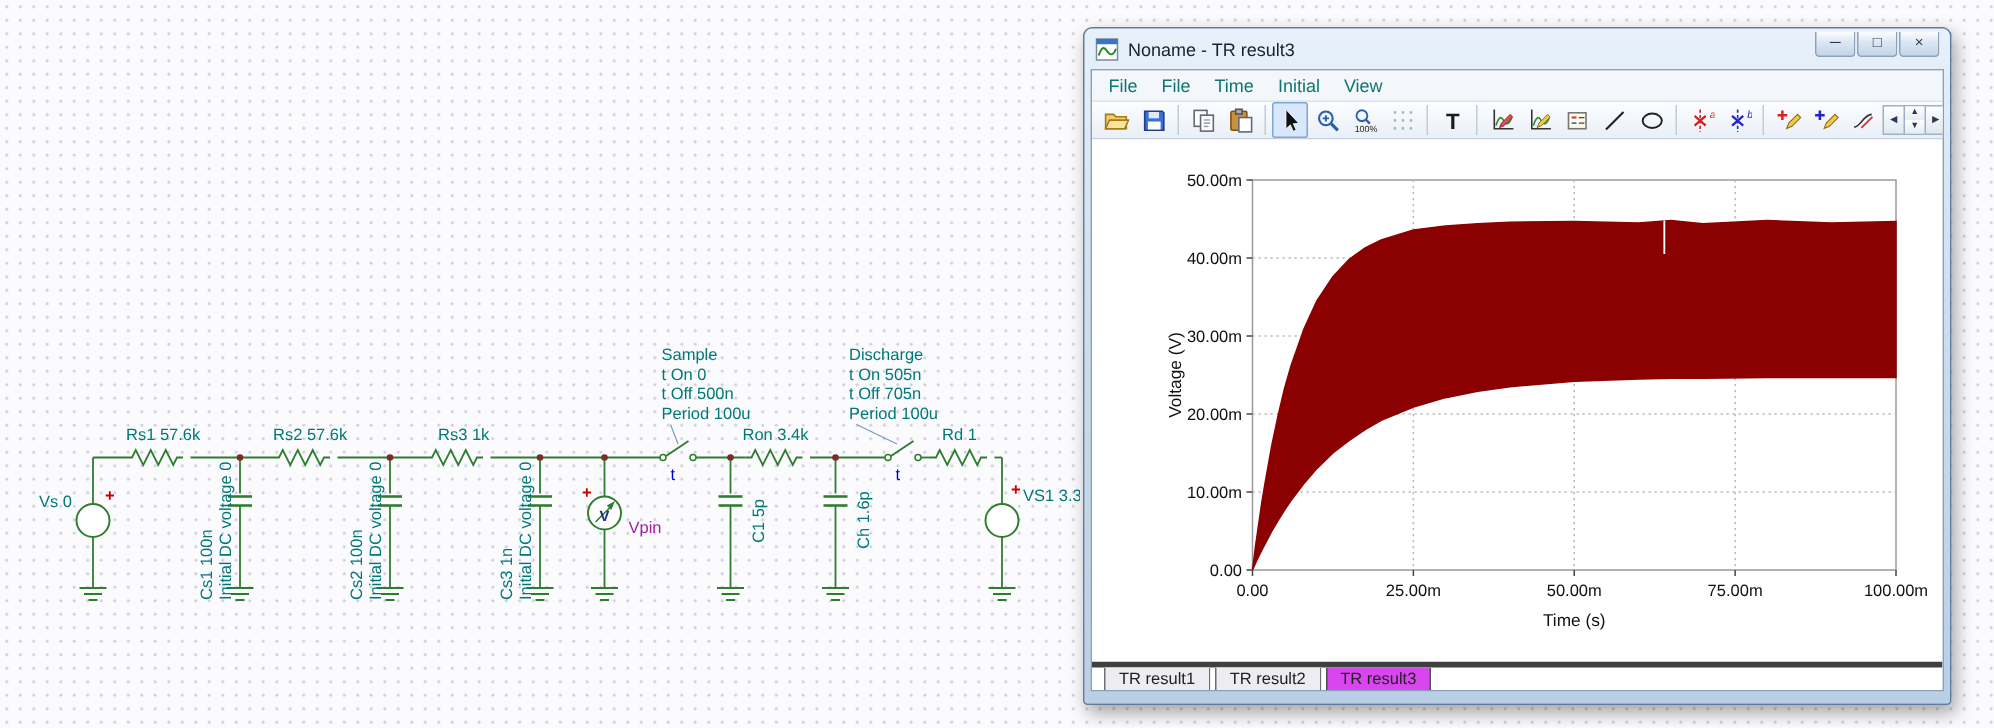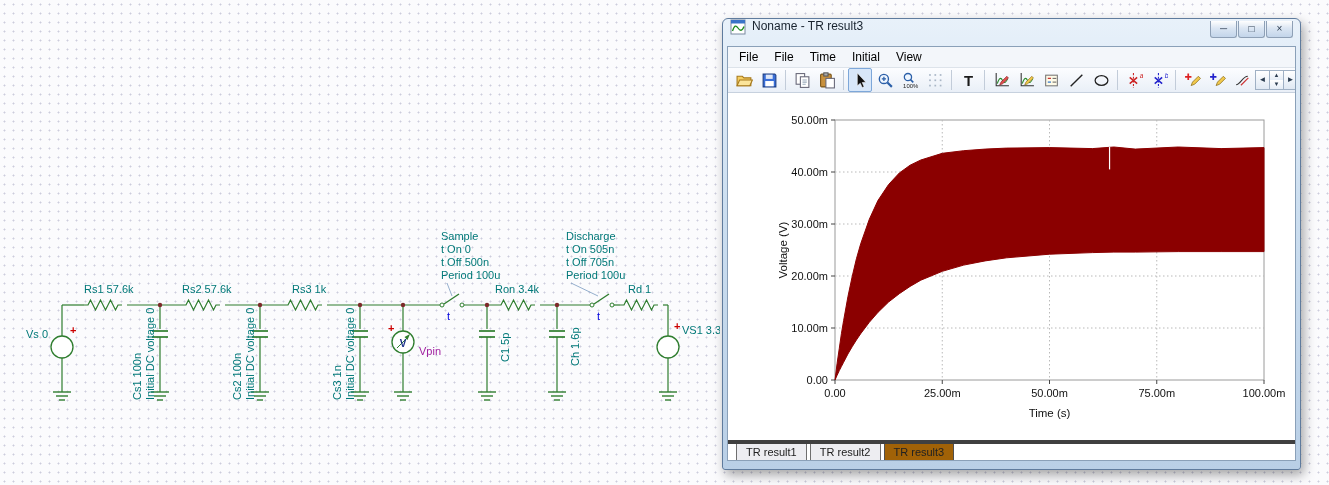--- a/index.html
+++ b/index.html
@@ -15,55 +15,55 @@
   #schematic-svg{position:absolute;left:0;top:0}
 
   
   .window{
     position:absolute;left:722px;top:18px;width:579px;height:452px;
     border:1px solid #5f7b9d;border-radius:6px 6px 3px 3px;
     background:linear-gradient(#e8f1fa,#cddff0 40%,#b9cfe6);
     box-shadow:3px 5px 12px rgba(0,0,0,.35);
     padding:0 4px 4px 4px;
   }
-  .titlebar{height:27px;display:flex;align-items:flex-start;gap:6px;padding:0 3px}
+  .titlebar{height:27px;display:flex;align-items:center;gap:6px;padding:0 3px}
   .win-icon{width:16px;height:16px;flex:0 0 auto}
   .title{font-size:12px;color:#17222e;white-space:nowrap}
   .caption-btns{margin-left:auto;display:flex;gap:1px;align-self:flex-start;padding-top:2px}
   .cap-btn{
     width:27px;height:17px;border:1px solid #8d98a0b6;border:1px solid #8ea0b6;
     border-top:none;border-radius:0 0 3px 3px;
     background:linear-gradient(#fefefe,#dbe6f3 45%,#c3d5ea);
     font-size:10px;line-height:15px;text-align:center;color:#2b3c50;cursor:default;
   }
   .client{
     background:#fff;border:1px solid #8aa0b8;
     height:calc(100% - 31px);
     display:flex;flex-direction:column;overflow:hidden;
   }
   .menubar{height:22px;background:#f3f6fa;border-bottom:1px solid #dde3ea;
-    display:flex;align-items:center;padding:0 3px;font-size:12px;color:#000000}
+    display:flex;align-items:center;padding:0 3px;font-size:12px;color:#0f766e}
   .menu-item{padding:3px 8px;border-radius:2px}
   .toolbar{height:30px;background:linear-gradient(#fcfdff,#e9eff7);
     border-bottom:1px solid #c7d1de;display:flex;align-items:center;padding:0 4px;gap:1px}
   .tool-btn{width:24px;height:24px;display:flex;align-items:center;justify-content:center;
     border:1px solid transparent;border-radius:2px;flex:0 0 auto}
   .tool-btn svg{width:17px;height:17px}
   .tool-btn.active{border-color:#7da7d9;background:#d8e7f9}
   .tool-sep{width:1px;height:20px;background:#c2ccd9;margin:0 3px;flex:0 0 auto}
   .toolbar-right{margin-left:auto;display:flex;align-items:center;gap:0}
   .nav-btn{width:15px;height:20px;border:1px solid #9fb0c4;background:linear-gradient(#fff,#dfe8f3);
     font-size:8px;line-height:18px;text-align:center;color:#2b3c50}
   .spinner{display:flex;flex-direction:column;width:13px;height:20px;border:1px solid #9fb0c4;border-left:none;border-right:none}
   .spin-half{flex:1;font-size:6px;line-height:9px;text-align:center;color:#2b3c50;background:linear-gradient(#fff,#e4ecf6)}
   .chart-area{flex:1;position:relative;background:#fff}
   .tabbar{height:22px;display:flex;align-items:flex-start;padding-left:8px;border-top:4px solid #404040;background:#fff}
   .tab{border:1px solid #6f6f6f;border-top:none;border-radius:0 0 3px 3px;
     padding:2px 9px 3px;font-size:11px;color:#222;margin-right:3px;background:#ededf1;height:19px}
-  .tab.active{background:#a16207;height:21px;border-color:#4f4f4f}
+  .tab.active{background:#d946ef;height:21px;border-color:#4f4f4f}
 </style>
 </head>
 <body>
 
 <svg id="schematic-svg" width="720" height="485" viewBox="0 0 720 485">
     <line x1="62" y1="305" x2="84" y2="305" stroke="#2e7d2e" stroke-width="1.2"></line>
     <line x1="127" y1="305" x2="182" y2="305" stroke="#2e7d2e" stroke-width="1.2"></line>
     <line x1="225" y1="305" x2="284" y2="305" stroke="#2e7d2e" stroke-width="1.2"></line>
     <line x1="327" y1="305" x2="440" y2="305" stroke="#2e7d2e" stroke-width="1.2"></line>
     <line x1="464" y1="305" x2="497" y2="305" stroke="#2e7d2e" stroke-width="1.2"></line>

